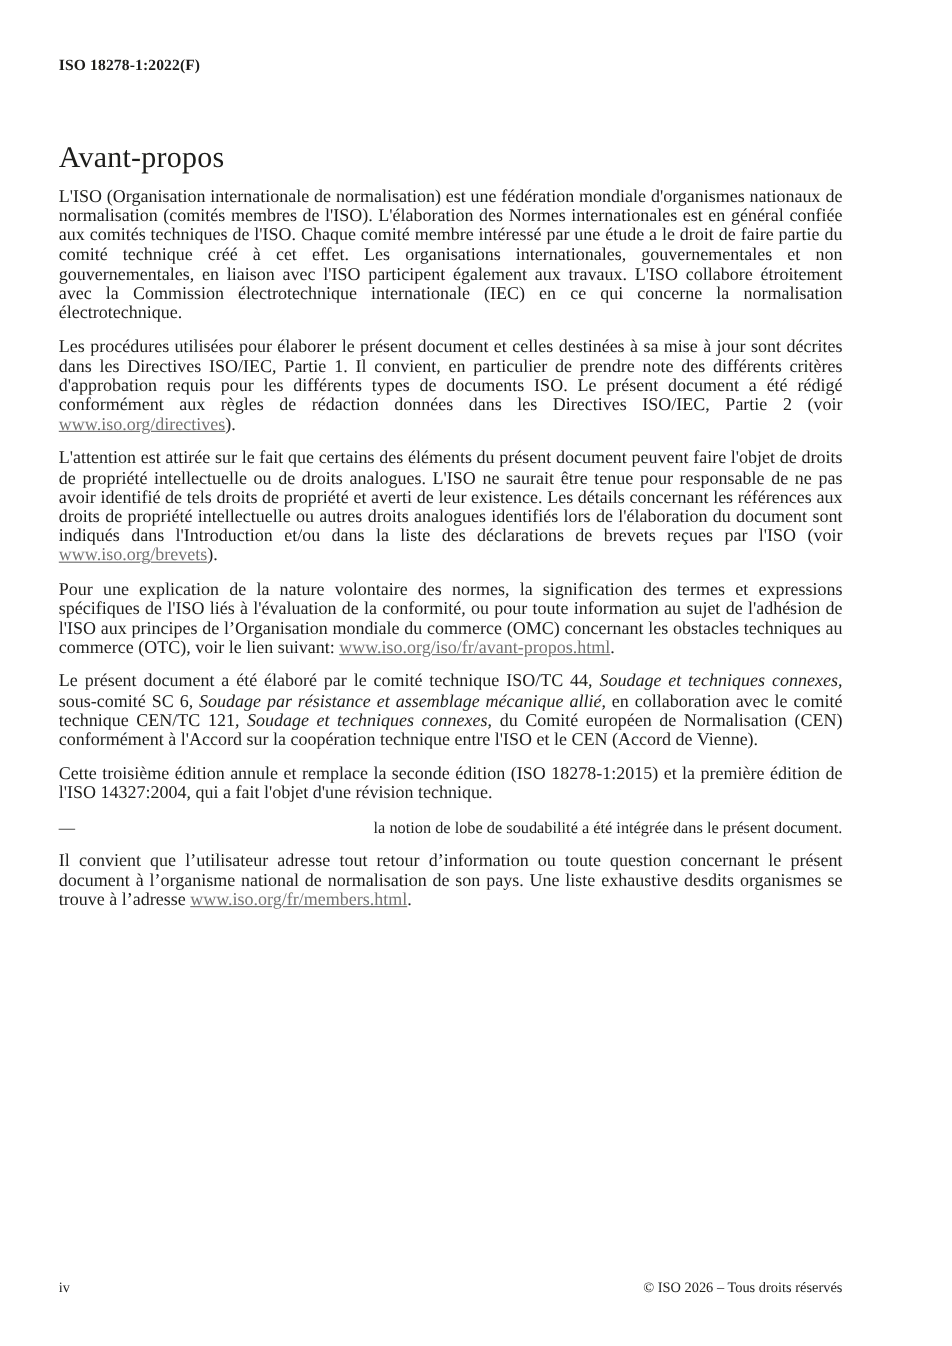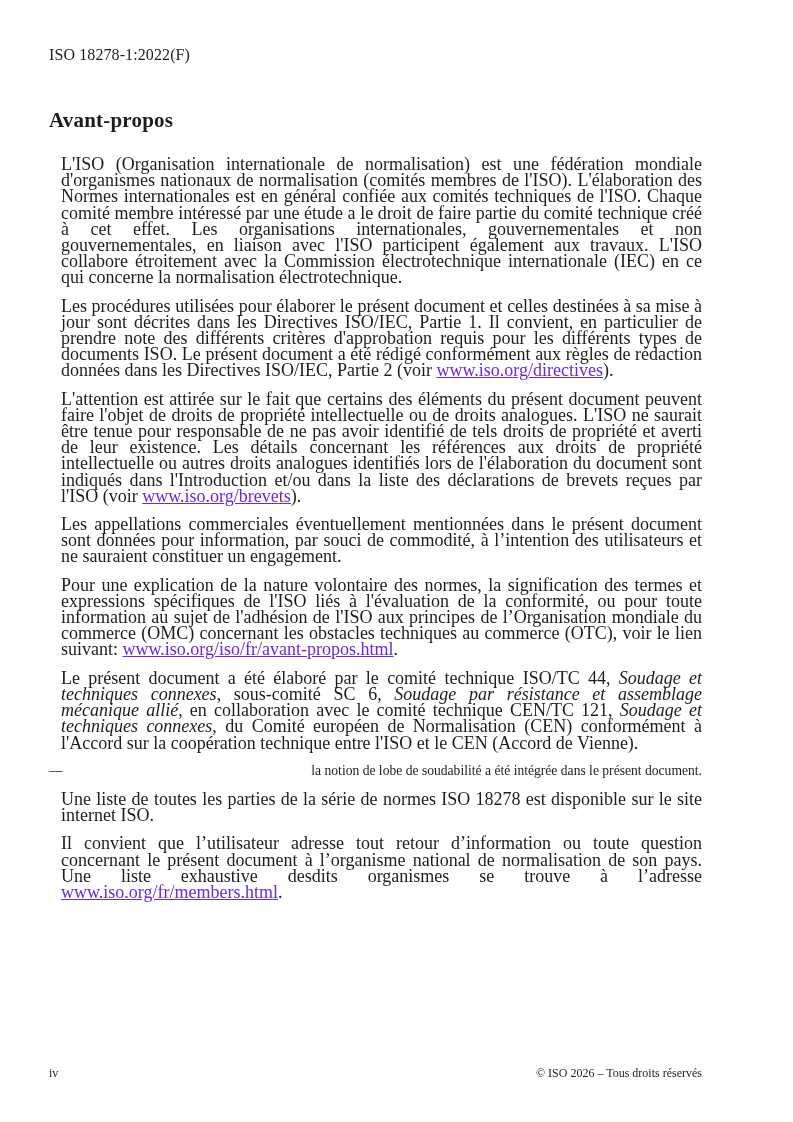--- a/index.html
+++ b/index.html
@@ -21,50 +21,50 @@
     position: absolute;
     left: 49px;
     top: 0;
     width: 653px;
     height: 1122px;
   }
   .doc-ref {
     position: absolute;
     top: 46px;
     left: 0;
-    font-size: 16px;
-    font-weight: 400;
+    font-size: 13px;
+    font-weight: 700;
     letter-spacing: 0.1px;
     text-align: center;
   }
   .title {
     position: absolute;
-    top: 108px;
+    top: 118px;
     left: 0;
     margin: 0;
-    font-size: 21px;
-    font-weight: 700;
+    font-size: 25px;
+    font-weight: 400;
     letter-spacing: 0.2px;
   }
   .content {
     position: absolute;
     top: 156px;
     left: 0;
     width: 653px;
   }
   .para {
-    margin: 12px 0 0 12px;
-    font-size: 18px;
+    margin: 12px 0 0 0;
+    font-size: 15px;
     line-height: 16.2px;
     text-align: justify;
     text-justify: inter-word;
   }
   .para:first-child { margin-top: 0; }
   .link {
-    color: #6d28d9;
+    color: #737373;
     text-decoration: underline;
     cursor: pointer;
   }
   .italic { font-style: italic; }
   .list-item {
     margin: 12px 0 0 0;
     display: flex;
     font-size: 13.6px;
     line-height: 16.2px;
   }
@@ -97,34 +97,33 @@
   <h1 class="title">Avant-propos</h1>
 
   <div class="content">
 
     <p class="para">L'ISO (Organisation internationale de normalisation) est une fédération mondiale d'organismes nationaux de normalisation (comités membres de l'ISO). L'élaboration des Normes internationales est en général confiée aux comités techniques de l'ISO. Chaque comité membre intéressé par une étude a le droit de faire partie du comité technique créé à cet effet. Les organisations internationales, gouvernementales et non gouvernementales, en liaison avec l'ISO participent également aux travaux. L'ISO collabore étroitement avec la Commission électrotechnique internationale (IEC) en ce qui concerne la normalisation électrotechnique.</p>
 
     <p class="para"><span>Les procédures utilisées pour élaborer le présent document et celles destinées à sa mise à jour sont décrites dans les Directives ISO/IEC, Partie 1. Il convient, en particulier de prendre note des différents critères d'approbation requis pour les différents types de documents ISO. Le présent document a été rédigé conformément aux règles de rédaction données dans les Directives ISO/IEC, Partie 2 (voir </span><a class="link" href="#">www.iso.org/directives</a><span>).</span></p>
 
     <p class="para"><span>L'attention est attirée sur le fait que certains des éléments du présent document peuvent faire l'objet de droits de propriété intellectuelle ou de droits analogues. L'ISO ne saurait être tenue pour responsable de ne pas avoir identifié de tels droits de propriété et averti de leur existence. Les détails concernant les références aux droits de propriété intellectuelle ou autres droits analogues identifiés lors de l'élaboration du document sont indiqués dans l'Introduction et/ou dans la liste des déclarations de brevets reçues par l'ISO (voir </span><a class="link" href="#">www.iso.org/brevets</a><span>).</span></p>
 
-    <p class="para">Les appellations commerciales éventuellement mentionnées dans le présent document sont données pour information, par souci de commodité, à l’intention des utilisateurs et ne sauraient constituer un engagement.</p>
 
     <p class="para"><span>Pour une explication de la nature volontaire des normes, la signification des termes et expressions spécifiques de l'ISO liés à l'évaluation de la conformité, ou pour toute information au sujet de l'adhésion de l'ISO aux principes de l’Organisation mondiale du commerce (OMC) concernant les obstacles techniques au commerce (OTC), voir le lien suivant: </span><a class="link" href="#">www.iso.org/iso/fr/avant-propos.html</a><span>.</span></p>
 
     <p class="para"><span>Le présent document a été élaboré par le comité technique ISO/TC 44, </span><span class="italic">Soudage et techniques connexes</span><span>, sous-comité SC 6, </span><span class="italic">Soudage par résistance et assemblage mécanique allié</span><span>, en collaboration avec le comité technique CEN/TC 121, </span><span class="italic">Soudage et techniques connexes</span><span>, du Comité européen de Normalisation (CEN) conformément à l'Accord sur la coopération technique entre l'ISO et le CEN (Accord de Vienne).</span></p>
 
+    <p class="para">Cette troisième édition annule et remplace la seconde édition (ISO 18278-1:2015) et la première édition de l'ISO 14327:2004, qui a fait l'objet d'une révision technique.</p>
 
 
     <div class="list-item">
       <span class="list-marker">—</span>
       <span class="list-text">la notion de lobe de soudabilité a été intégrée dans le présent document.</span>
     </div>
 
-    <p class="para">Une liste de toutes les parties de la série de normes ISO 18278 est disponible sur le site internet ISO.</p>
 
     <p class="para"><span>Il convient que l’utilisateur adresse tout retour d’information ou toute question concernant le présent document à l’organisme national de normalisation de son pays. Une liste exhaustive desdits organismes se trouve à l’adresse </span><a class="link" href="#">www.iso.org/fr/members.html</a><span>.</span></p>
 
   </div>
 </div>
 
 <div class="footer">
   <span>iv</span>
   <span>© ISO 2026 – Tous droits réservés</span>
 </div>

